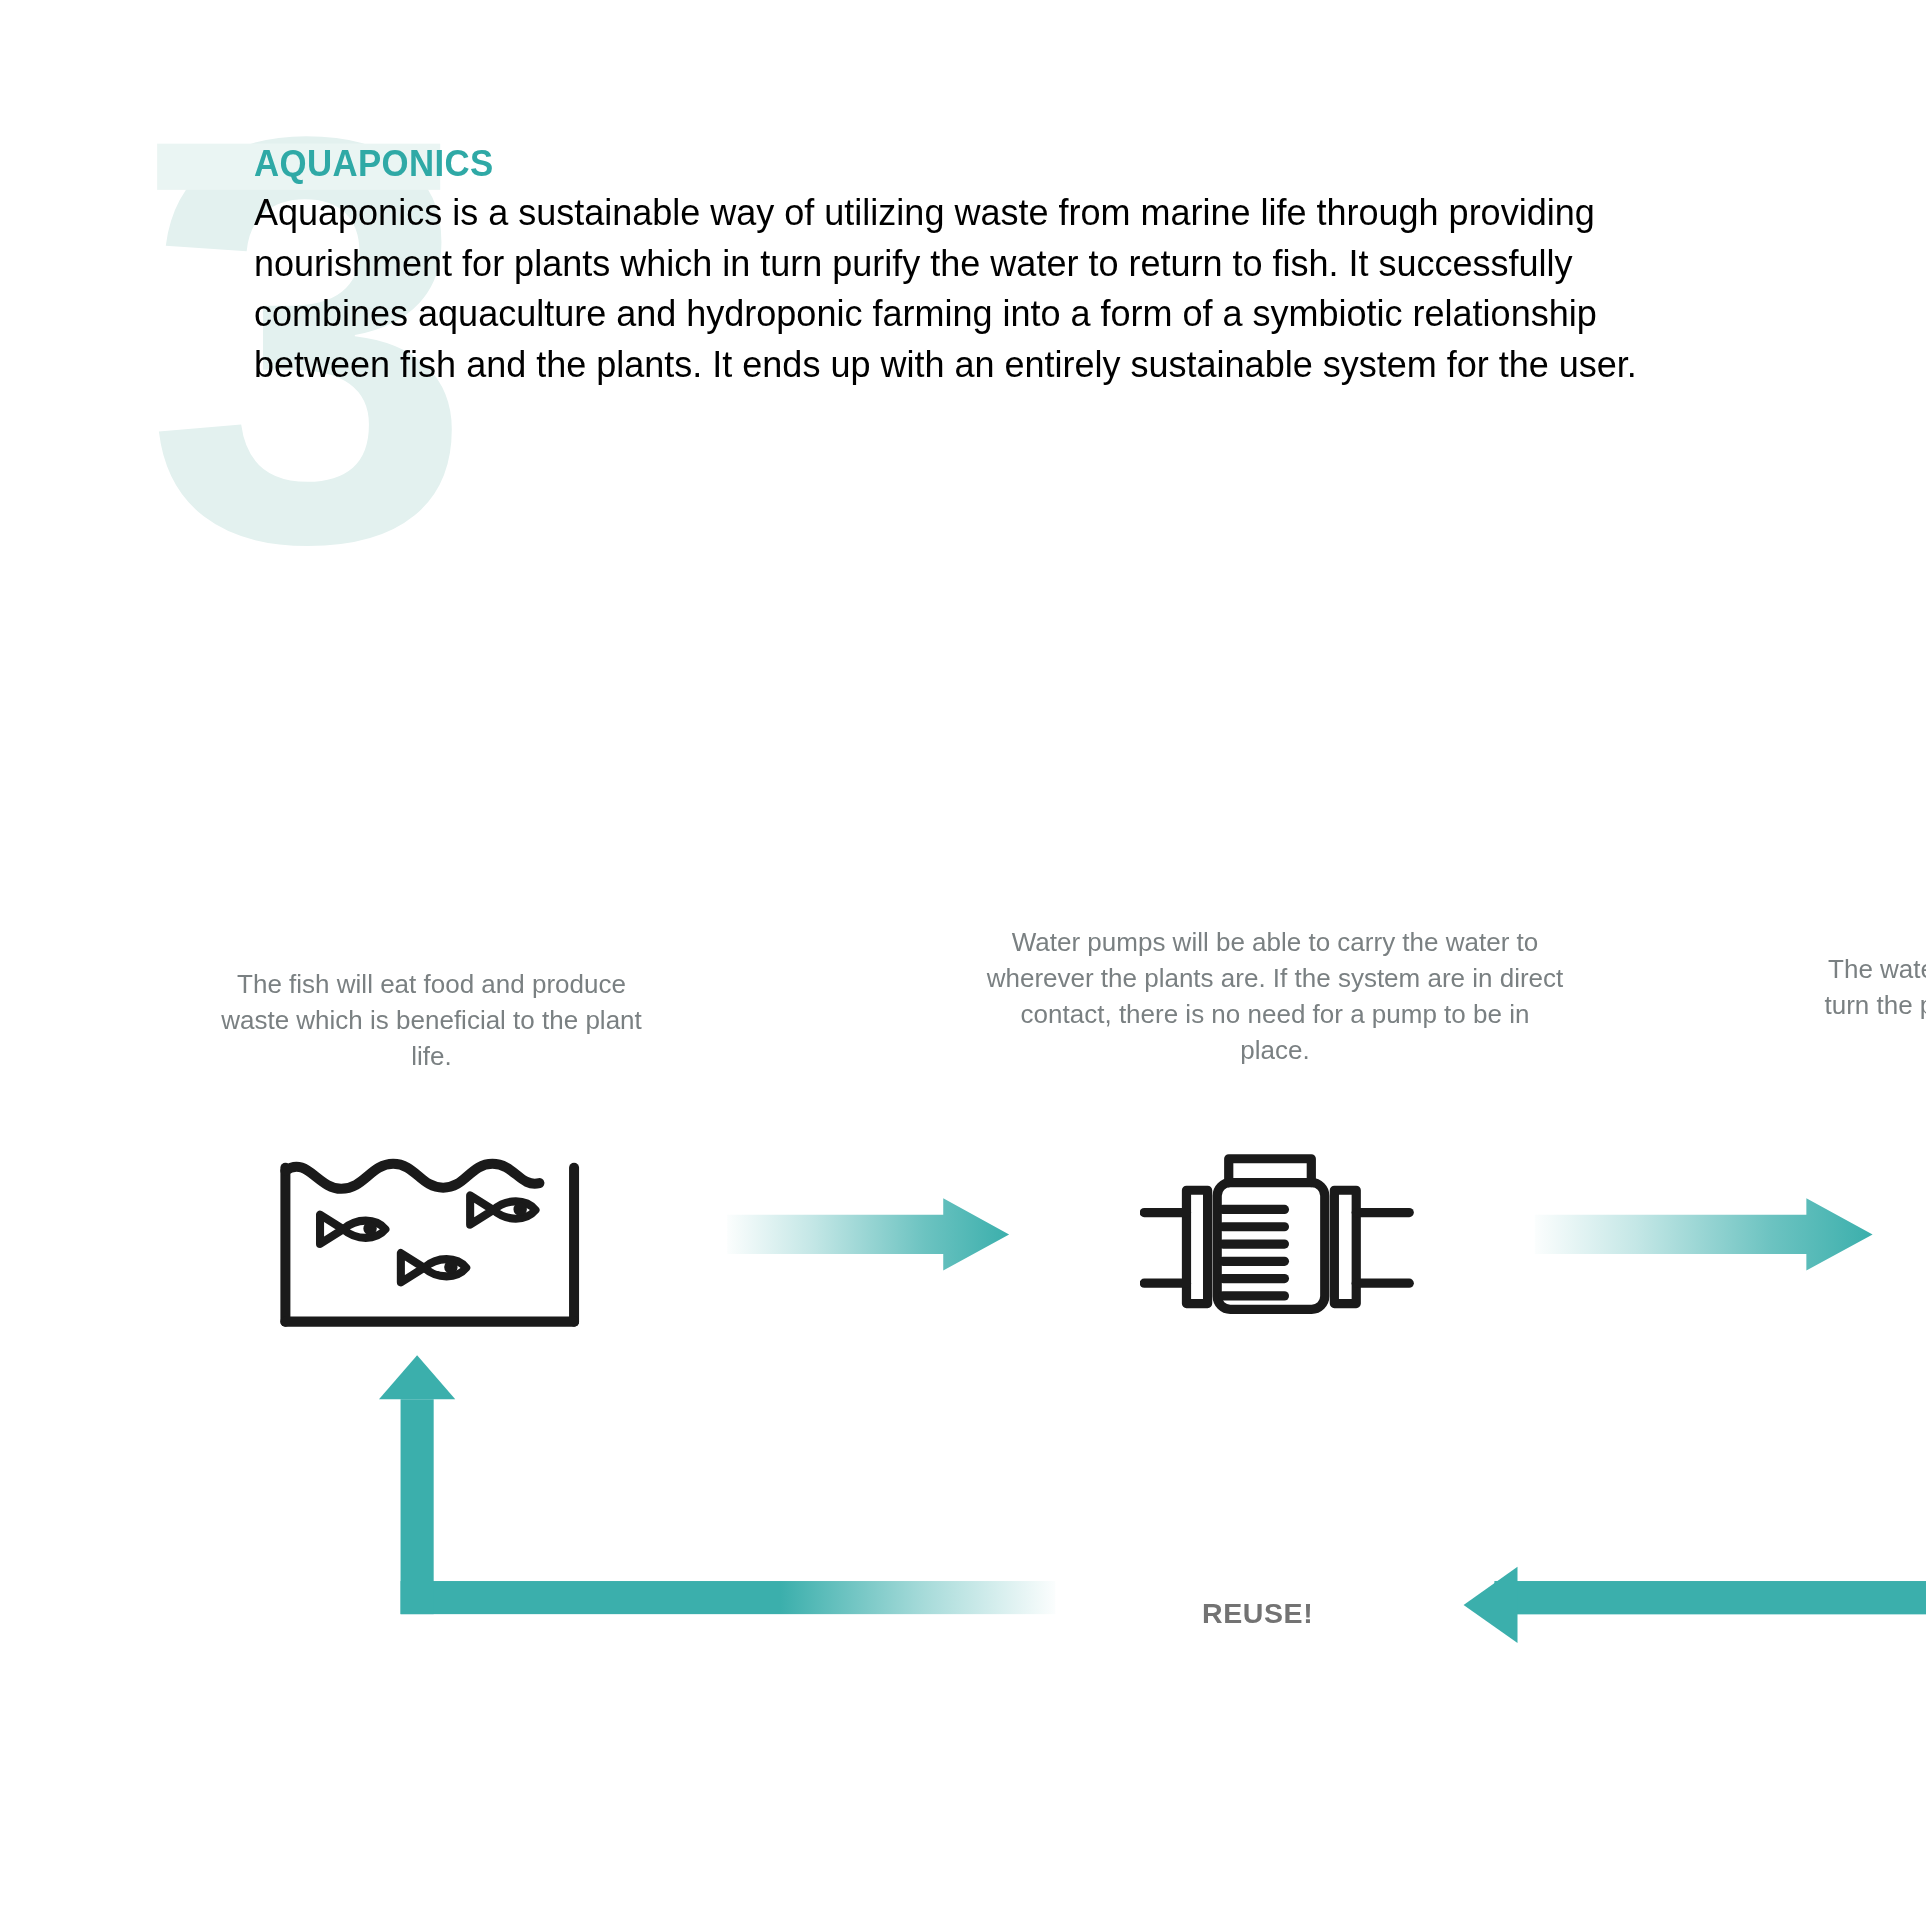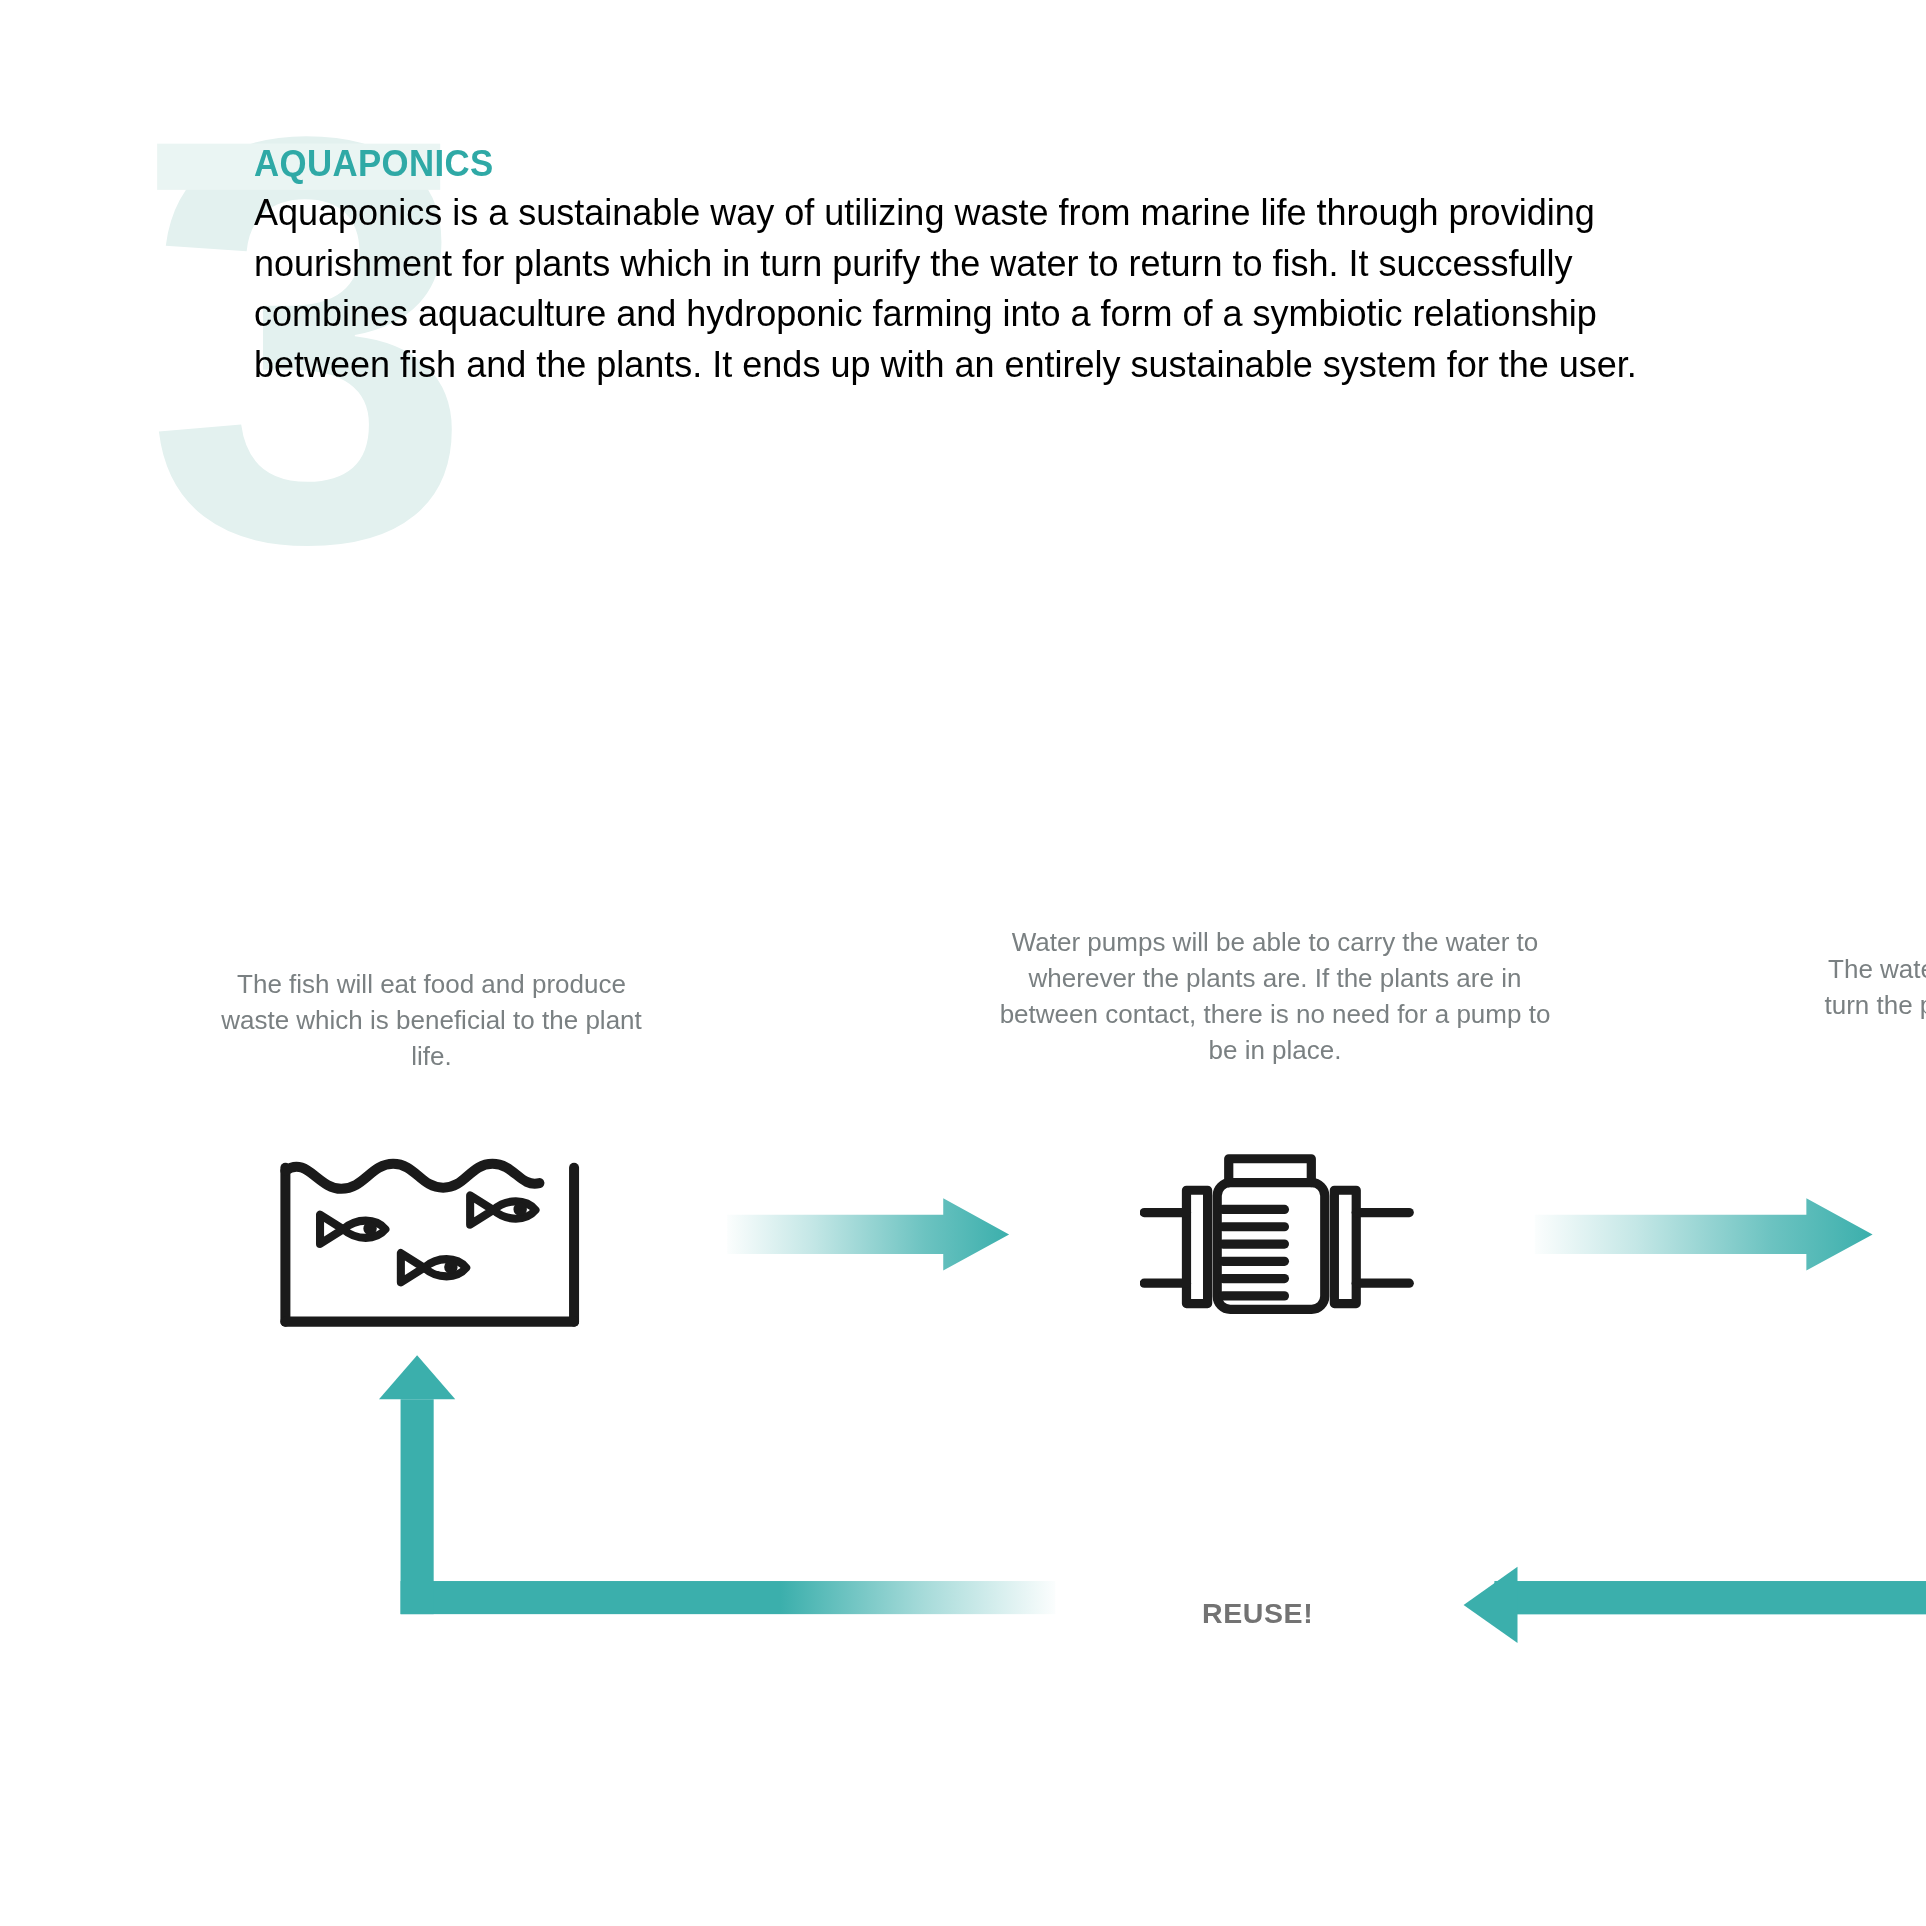--- a/index.html
+++ b/index.html
@@ -93,21 +93,21 @@
   <rect x="408" y="372" width="735" height="120" fill="#EAF5F3"></rect>
 </svg>
 
 <div id="header-block">
   <div id="page-title">AQUAPONICS</div>
   <p id="intro-paragraph">Aquaponics is a sustainable way of utilizing waste from marine life through providing nourishment for plants which in turn purify the water to return to fish. It successfully combines aquaculture and hydroponic farming into a form of a symbiotic relationship between fish and the plants. It ends up with an entirely sustainable system for the user.</p>
 </div>
 
 <div class="step-caption" style="left:204px; top:967px; width:455px;">The fish will  eat food and produce waste which is beneficial to the plant life.</div>
 
-<div class="step-caption" style="left:986px; top:925px; width:578px;">Water pumps  will be able to carry the water to wherever the plants are. If the plants are in between contact, there is no need for a pump to be in place.</div>
+<div class="step-caption" style="left:986px; top:925px; width:578px;">Water pumps  will be able to carry the water to wherever the plants are. If the system are in direct contact, there is no need for a pump to be in place.</div>
 
 <div class="step-caption" style="left:1818px; top:952px; width:539px;">The water gives nutrition for the plants and in turn  the plants purify the water to return to the fish.</div>
 
 <svg class="step-icon" style="left:270px; top:1152px;" width="331" height="193" viewBox="0 0 860 500" xmlns="http://www.w3.org/2000/svg">
   <g fill="none" stroke="#1A1A1A" stroke-width="26" stroke-linecap="round" stroke-linejoin="round">
 
     <path d="M40 40 L40 440"></path>
 
     <path d="M790 40 L790 440"></path>
 

